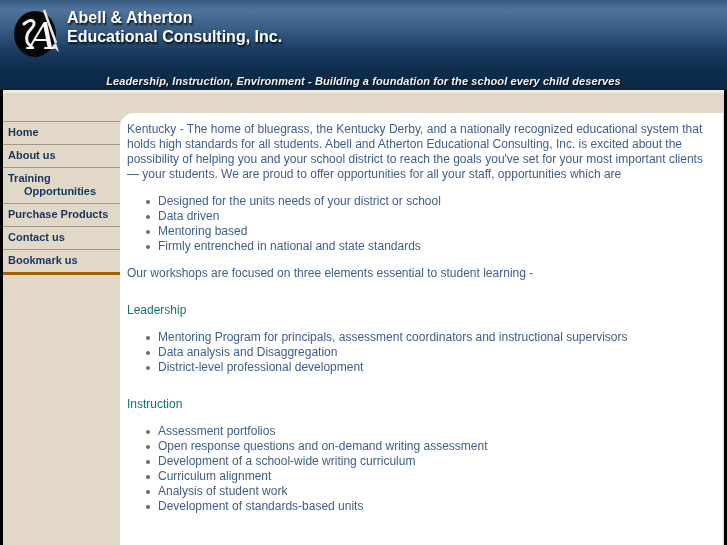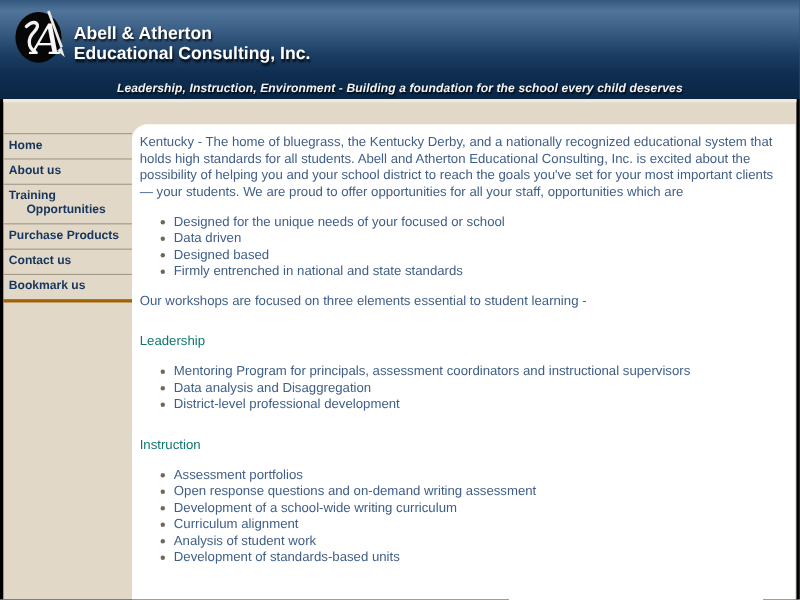--- a/index.html
+++ b/index.html
@@ -16,21 +16,21 @@
   .site-header {
     position: absolute; top: 0; left: 0; right: 0; height: 90px;
     background: linear-gradient(180deg,
       #35597e 0%, #51749a 11%, #3d6188 28%,
       #1c3e64 55%, #0e2d50 75%, #0a2644 100%);
   }
   .logo {
     position: absolute; left: 13px; top: 7px; width: 50px; height: 54px;
   }
   .company-name {
-    position: absolute; left: 67px; top: 21px;
+    position: absolute; left: 67px; top: 8px;
     color: #ffffff; font-weight: bold; font-size: 16px; line-height: 19px;
     text-shadow: 1px 2px 2px rgba(0,0,0,0.85);
     white-space: pre-line;
   }
   .tagline {
     position: absolute; left: 0; right: 0; bottom: 3px;
     text-align: center;
     color: #f3f3f3; font-weight: bold; font-style: italic; font-size: 11px;
     text-shadow: 1px 1px 1px rgba(0,0,0,0.7);
     letter-spacing: 0.1px;
@@ -134,23 +134,23 @@
     <a class="nav-item">
       <span class="nav-label">Bookmark us</span>
     </a>
   </nav>
 
   <main class="content-panel">
 
     <p class="first">Kentucky - The home of bluegrass, the Kentucky Derby, and a nationally recognized educational system that holds high standards for all students.  Abell and Atherton Educational Consulting, Inc. is excited about the possibility of helping you and your school district to reach the goals you've set for your most important clients — your students. We are proud to offer opportunities for all your staff, opportunities which are</p>
 
     <ul class="bullet-list">
-      <li>Designed for the unique needs of your focused or school</li>
+      <li>Designed for the units needs of your district or school</li>
       <li>Data driven</li>
-      <li>Designed based</li>
+      <li>Mentoring based</li>
       <li>Firmly entrenched in national and state standards</li>
     </ul>
 
     <p>Our workshops are focused on three elements essential to student learning -</p>
 
     <div class="section-heading">Leadership</div>
     <ul class="bullet-list">
       <li>Mentoring Program for principals, assessment coordinators and instructional supervisors</li>
       <li>Data analysis and Disaggregation</li>
       <li>District-level professional development</li>

